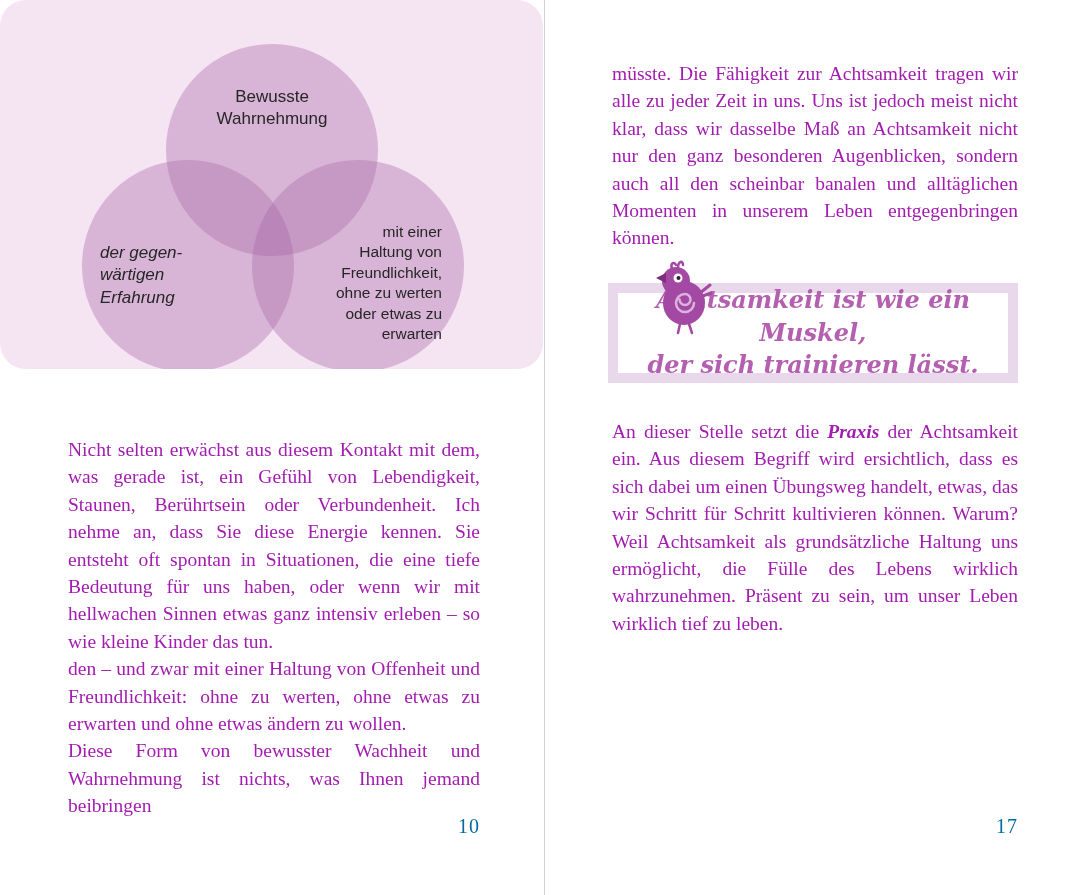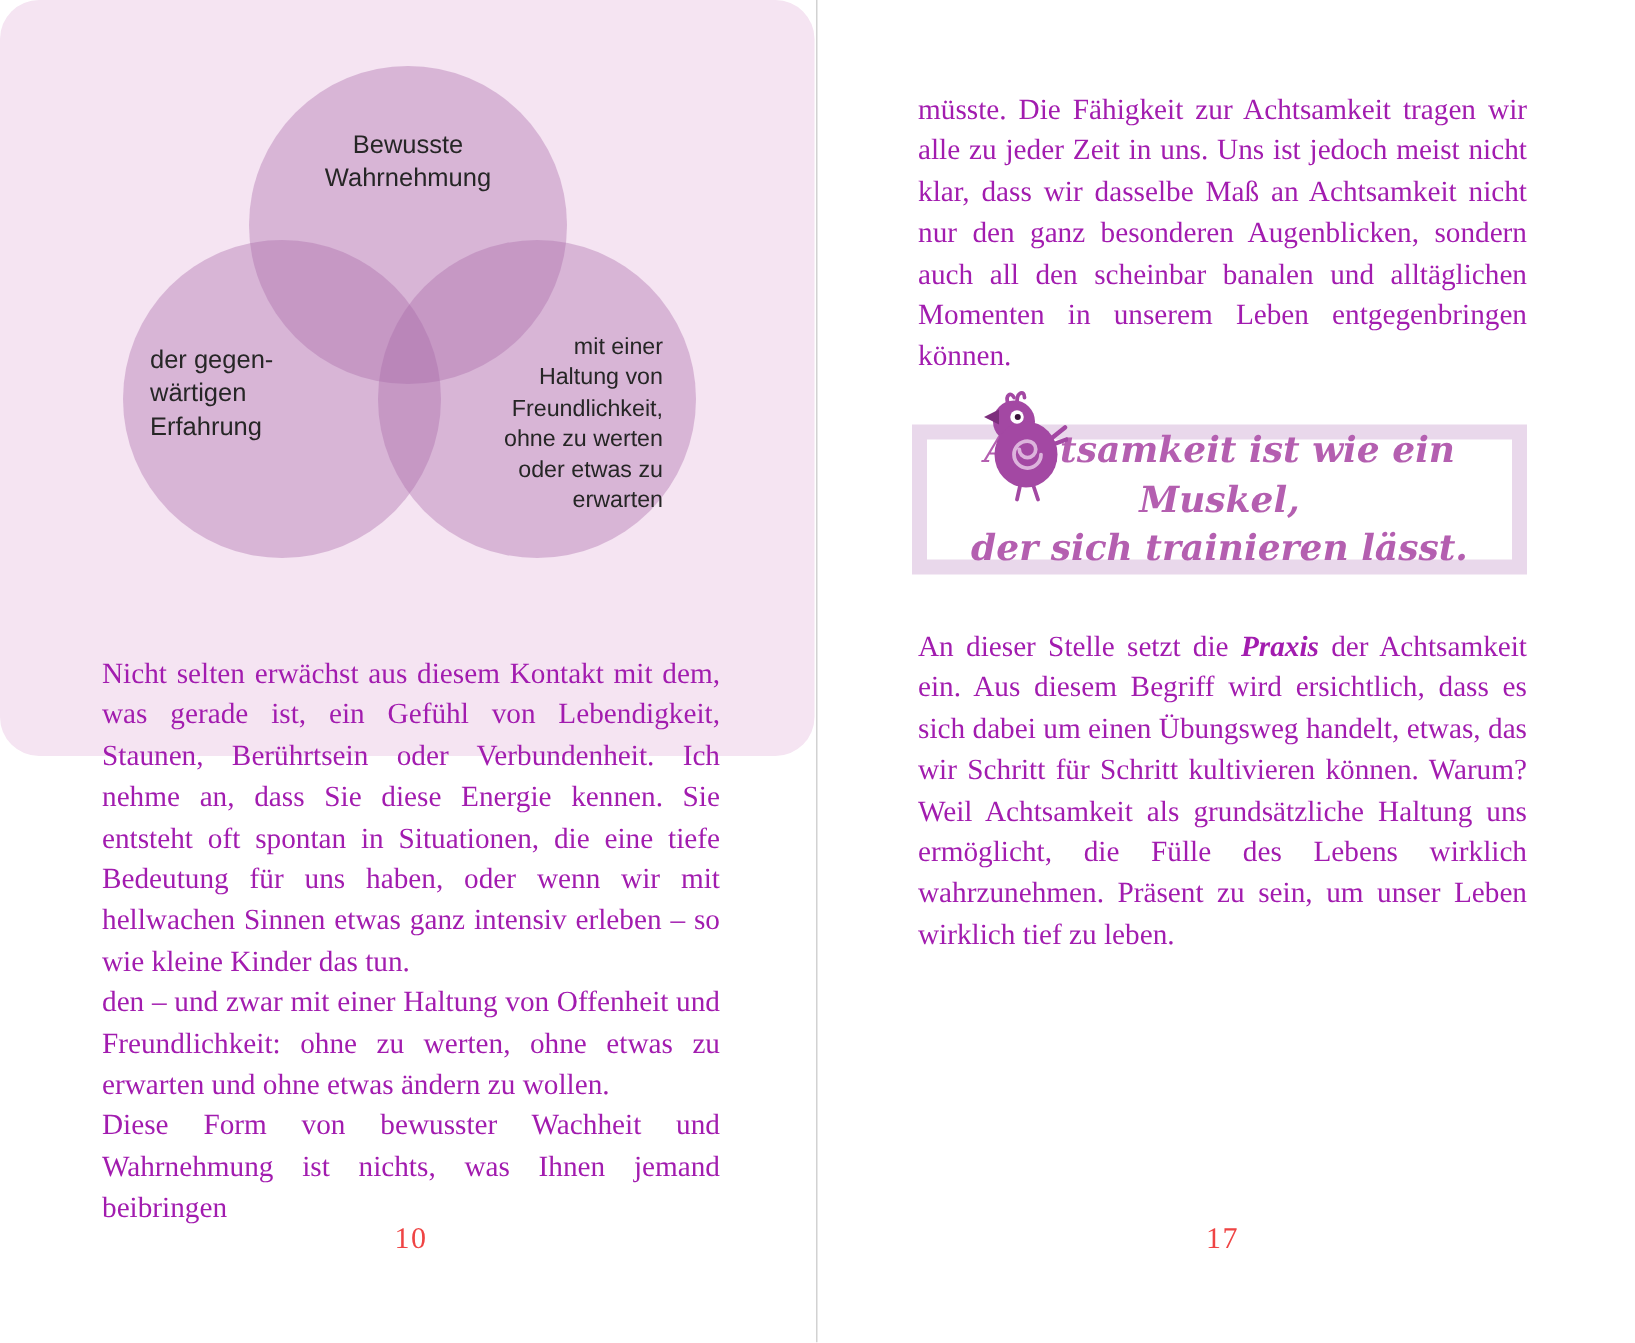--- a/index.html
+++ b/index.html
@@ -7,45 +7,45 @@
   body { font-family:"Liberation Serif", serif; position:relative; }
 
   .spread { position:absolute; left:0; top:0; width:1090px; height:895px; }
 
   .page { position:absolute; top:0; height:895px; width:543px; background:#fff; }
   .page-left { left:0; }
   .page-right { left:547px; }
   .gutter-line { position:absolute; left:544px; top:0; width:1px; height:895px; background:#d2d2d2; }
 
   
-  .venn-panel { position:absolute; left:0; top:0; width:543px; height:504px;
+  .venn-panel { position:absolute; left:0; top:0; width:543px; height:369px;
                 background:#f5e4f2; border-radius:26px; overflow:hidden; }
   .vcircle { position:absolute; width:212px; height:212px; border-radius:50%;
              background:rgba(168,104,168,0.38); }
   .c-top   { left:166px; top:44px; }
   .c-left  { left:82px;  top:160px; }
   .c-right { left:252px; top:160px; }
 
   .vlabel { position:absolute; font-family:"Liberation Sans", sans-serif;
             color:#262626; white-space:pre-line; line-height:1.32; }
   .l-top   { left:166px; top:86px; width:212px; text-align:center; font-size:17px; }
-  .l-left  { left:100px; top:229px; width:120px; text-align:left; font-size:17px; }
+  .l-left  { left:100px; top:242px; width:120px; text-align:left; font-size:17px;font-style:italic; }
   .l-right { left:278px; top:222px; width:164px; text-align:right; font-size:15.5px; }
 
   
   .bodytext { position:absolute; text-align:justify; color:#a21caf;
               font-size:19.5px; line-height:27.4px; }
   .bodytext p { margin:0; }
   .body-left { left:68px; top:436px; width:412px; }
   .body-right-top { left:65px; top:60px; width:406px; }
   .body-right-bottom { left:65px; top:418px; width:406px; }
   .italic-word { font-style:italic;font-weight:bold; }
 
-  .page-number { position:absolute; top:815px; text-align:center;
-                 font-size:20px; color:#ef4444; letter-spacing:1px; }
+  .page-number { position:absolute; top:815px; text-align:right;
+                 font-size:20px; color:#0369a1; letter-spacing:1px; }
   .pn-left  { left:68px; width:412px; }
   .pn-right { left:65px; width:406px; }
 
   
   .quote-frame { position:absolute; left:61px; top:283px; width:410px; height:100px;
                  background:#e9d8eb; }
   .quote-inner { position:absolute; left:10px; top:10px; right:10px; bottom:10px;
                  background:#ffffff; display:flex; align-items:center; justify-content:center; }
   .quote-text { font-family:"DejaVu Serif", serif; font-style:italic; font-weight:bold;
                 color:#b45fb0; font-size:24px; line-height:1.35; text-align:center;

